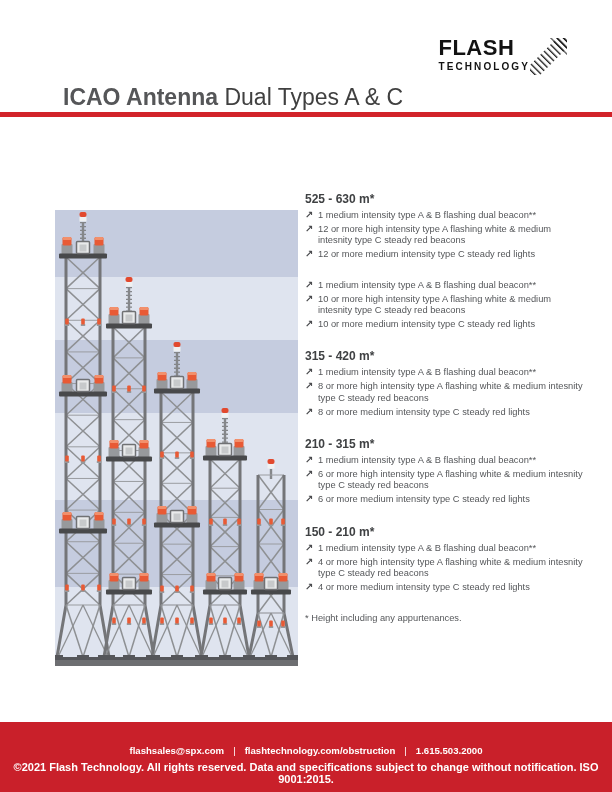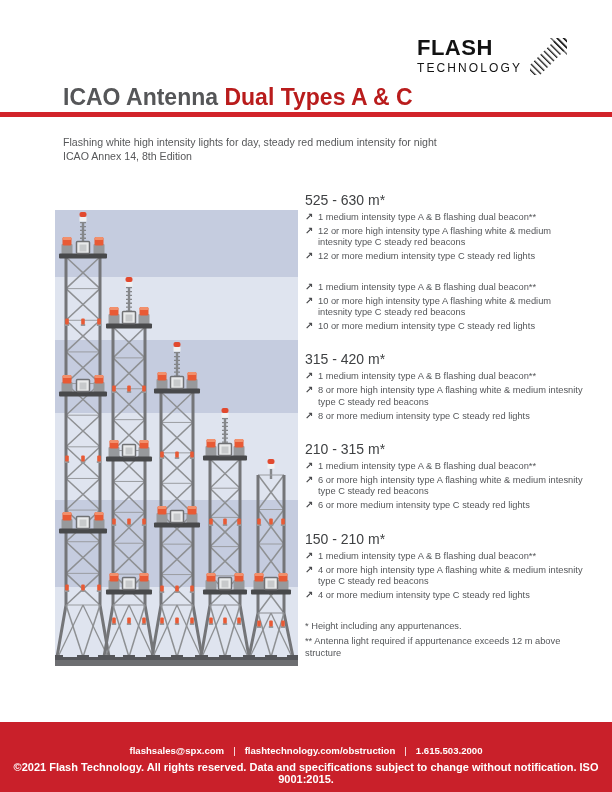--- a/index.html
+++ b/index.html
@@ -1,37 +1,37 @@
 <!DOCTYPE html>
 <html><head>
 <meta charset="utf-8">
 <style>
   html,body{margin:0;padding:0;background:#8a8a8a;}
   .page{position:relative;width:612px;height:792px;margin:0 auto;background:#ffffff;
         font-family:"Liberation Sans","DejaVu Sans",sans-serif;overflow:hidden;}
 
   
-  .logo{position:absolute;top:38px;right:45px;display:flex;align-items:flex-start;gap:8px;margin-left:40px;}
+  .logo{position:absolute;top:38px;right:45px;display:flex;align-items:flex-start;gap:0;margin-left:40px;}
   .logo-text{display:flex;flex-direction:column;align-items:flex-start;}
   .brand{font-size:22px;font-weight:800;color:#121212;letter-spacing:.5px;line-height:.95;}
-  .brand-sub{font-size:12px;font-weight:400;color:#121212;letter-spacing:2.1px;margin-top:2px;}
+  .brand-sub{font-size:10px;font-weight:700;color:#121212;letter-spacing:2.1px;margin-top:2px;}
   .title{position:absolute;left:63px;top:84px;font-size:23px;white-space:nowrap;}
   .title .t-bold{font-weight:700;color:#555658;}
-  .title .t-light{font-weight:700;color:#b91c1c;}
+  .title .t-light{font-weight:400;color:#404040;}
   .rule{position:absolute;left:0;top:112px;width:612px;height:5px;}
   .intro{position:absolute;left:63px;top:136px;font-size:10.6px;line-height:1.32;color:#57585a;}
 
   
   .figure{position:absolute;left:55px;top:210px;width:243px;height:456px;}
   .figure svg{display:block;width:243px;height:456px;}
 
   
   .col{position:absolute;left:305px;top:192px;width:282px;color:#55575a;}
   .section{margin-bottom:19px;}
-  .range{font-size:14px;font-weight:400;color:#3f4143;margin-bottom:4px;}
+  .range{font-size:12px;font-weight:700;color:#3f4143;margin-bottom:4px;}
   .bullet{display:flex;align-items:flex-start;margin:0 0 3px 0;font-size:9.3px;line-height:1.2;}
   .arr{flex:0 0 13px;font-weight:700;color:#47484b;font-size:10px;line-height:1.05;}
   .btxt{flex:1;}
   .fnotes{margin-top:6px;font-size:9.3px;line-height:1.35;}
   .fnote{margin-bottom:2px;}
 
   
   .footer{position:absolute;left:0;top:722px;width:612px;height:70px;color:#ffffff;text-align:center;}
   .f-line1{margin-top:23px;font-size:9.6px;font-weight:700;}
   .f-line1 .pipe{margin:0 9px;font-weight:400;}
@@ -59,24 +59,20 @@
         <polygon points="20,0 37,0 37,17" fill="url(#hatch)"></polygon>
       </svg>
     </span>
   </div>
 
   <div class="title">
     <span class="t-bold">ICAO Antenna</span><span class="t-light"> Dual Types A &amp; C</span>
   </div>
   <div class="rule" style="background: rgb(210, 35, 42);"></div>
 
-  <div class="intro">
-    <div>Flashing white high intensity lights for day, steady red medium intensity for night</div>
-    <div>ICAO Annex 14, 8th Edition</div>
-  </div>
 
   <div class="figure">
     <svg id="towers-svg" viewBox="0 0 243 456">
         <rect x="0" y="0" width="243" height="67" fill="#c5ccdf"></rect>
         <rect x="0" y="67" width="243" height="63" fill="#dfe4ef"></rect>
         <rect x="0" y="130" width="243" height="73" fill="#c5ccdf"></rect>
         <rect x="0" y="203" width="243" height="87" fill="#dfe4ef"></rect>
         <rect x="0" y="290" width="243" height="87" fill="#c5ccdf"></rect>
         <rect x="0" y="377" width="243" height="79" fill="#dfe4ef"></rect>
         <rect x="0" y="447" width="243" height="9" fill="#6d6e71"></rect>
@@ -526,21 +522,20 @@
           <span class="arr">↗</span>
           <span class="btxt">4 or more high intensity type A flashing white &amp; medium intesnity type C steady red beacons</span>
         </div>
         <div class="bullet">
           <span class="arr">↗</span>
           <span class="btxt">4 or more medium intensity type C steady red lights</span>
         </div>
       </div>
 <div class="fnotes">
         <div class="fnote">* Height including any appurtenances.</div>
-        <div class="fnote">** Antenna light required if appurtenance exceeds 12 m above structure</div>
       </div>
     </div>
 
   <div class="footer" style="background: rgb(201, 32, 42);">
     <div class="f-line1">
       <a class="flink" href="#">flashsales@spx.com</a><span class="pipe">|</span><a class="flink" href="#">flashtechnology.com/obstruction</a><span class="pipe">|</span><a class="flink" href="#">1.615.503.2000</a>
     </div>
     <div class="f-line2">©2021 Flash Technology. All rights reserved. Data and specifications subject to change without notification. ISO 9001:2015.</div>
   </div>
 

